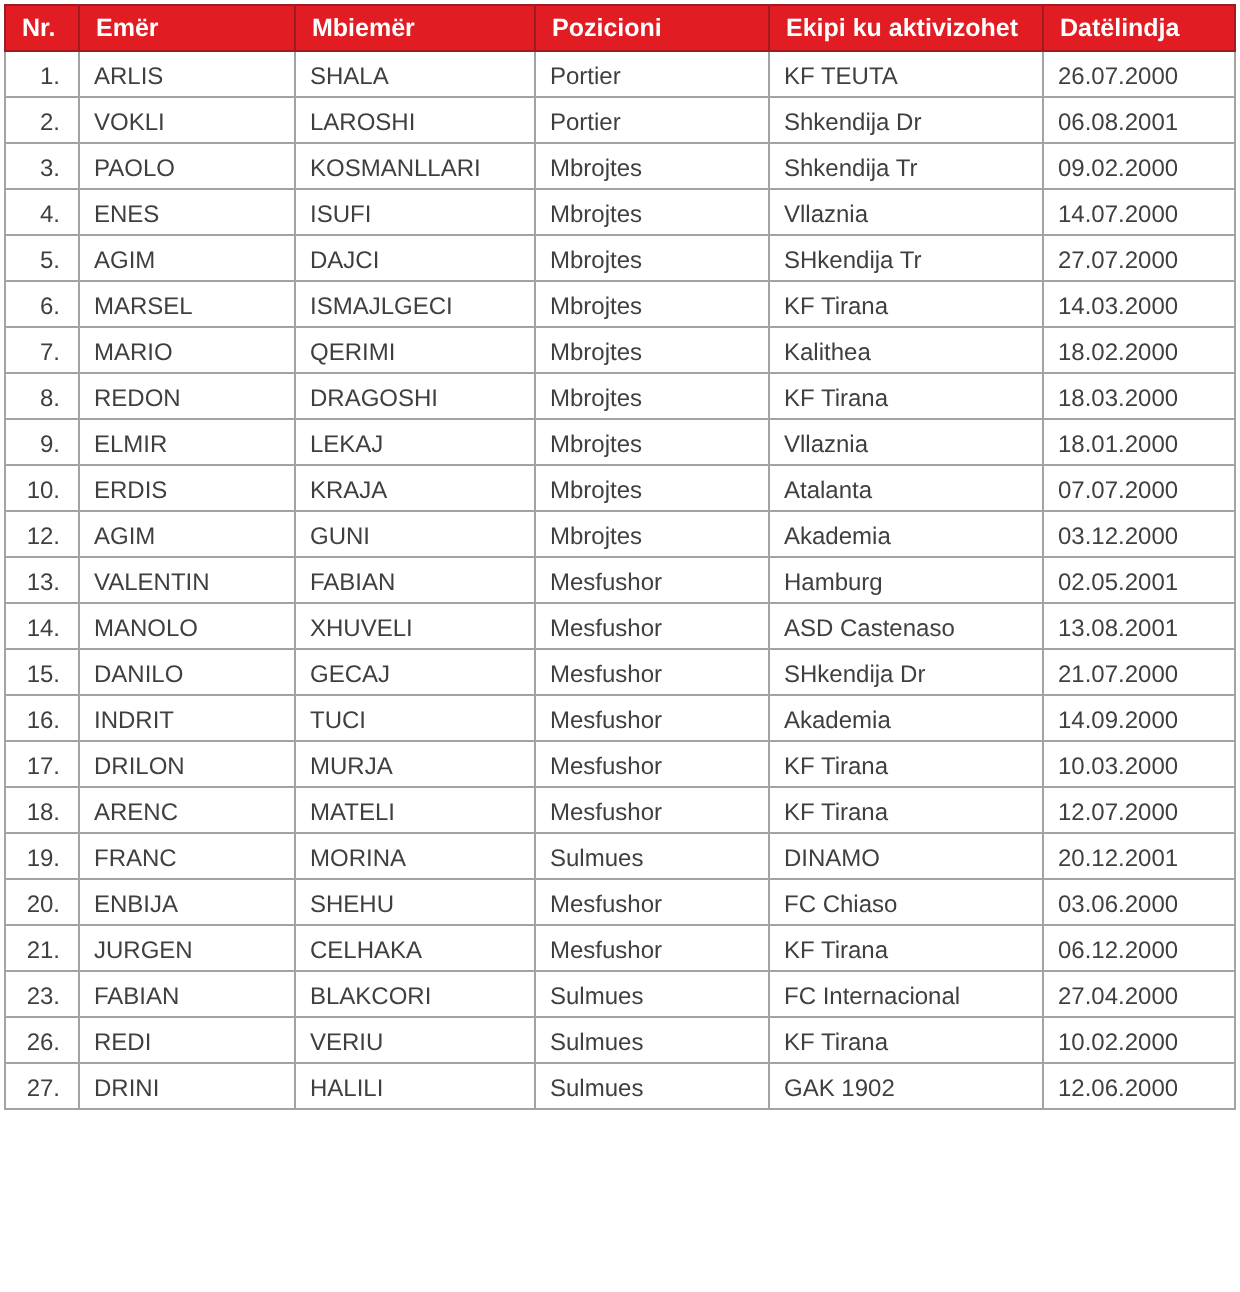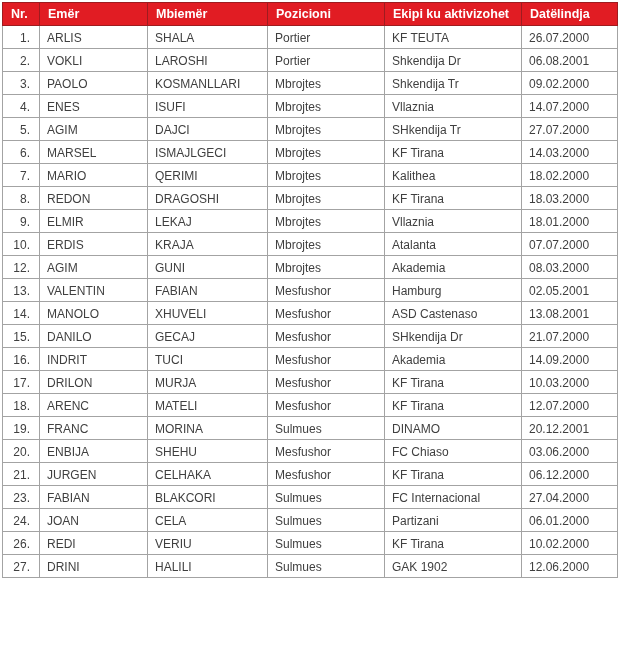--- a/index.html
+++ b/index.html
@@ -158,21 +158,21 @@
           <td class="cell-pozicioni">Mbrojtes</td>
           <td class="cell-ekipi">Atalanta</td>
           <td class="cell-datelindja">07.07.2000</td>
         </tr>
         <tr>
           <td class="cell-nr">12.</td>
           <td class="cell-emer">AGIM</td>
           <td class="cell-mbiemer">GUNI</td>
           <td class="cell-pozicioni">Mbrojtes</td>
           <td class="cell-ekipi">Akademia</td>
-          <td class="cell-datelindja">08.03.2000</td>
+          <td class="cell-datelindja">03.12.2000</td>
         </tr>
         <tr>
           <td class="cell-nr">13.</td>
           <td class="cell-emer">VALENTIN</td>
           <td class="cell-mbiemer">FABIAN</td>
           <td class="cell-pozicioni">Mesfushor</td>
           <td class="cell-ekipi">Hamburg</td>
           <td class="cell-datelindja">02.05.2001</td>
         </tr>
         <tr>
@@ -239,28 +239,20 @@
           <td class="cell-ekipi">KF Tirana</td>
           <td class="cell-datelindja">06.12.2000</td>
         </tr>
         <tr>
           <td class="cell-nr">23.</td>
           <td class="cell-emer">FABIAN</td>
           <td class="cell-mbiemer">BLAKCORI</td>
           <td class="cell-pozicioni">Sulmues</td>
           <td class="cell-ekipi">FC Internacional</td>
           <td class="cell-datelindja">27.04.2000</td>
-        </tr>
-        <tr>
-          <td class="cell-nr">24.</td>
-          <td class="cell-emer">JOAN</td>
-          <td class="cell-mbiemer">CELA</td>
-          <td class="cell-pozicioni">Sulmues</td>
-          <td class="cell-ekipi">Partizani</td>
-          <td class="cell-datelindja">06.01.2000</td>
         </tr>
         <tr>
           <td class="cell-nr">26.</td>
           <td class="cell-emer">REDI</td>
           <td class="cell-mbiemer">VERIU</td>
           <td class="cell-pozicioni">Sulmues</td>
           <td class="cell-ekipi">KF Tirana</td>
           <td class="cell-datelindja">10.02.2000</td>
         </tr>
         <tr>

